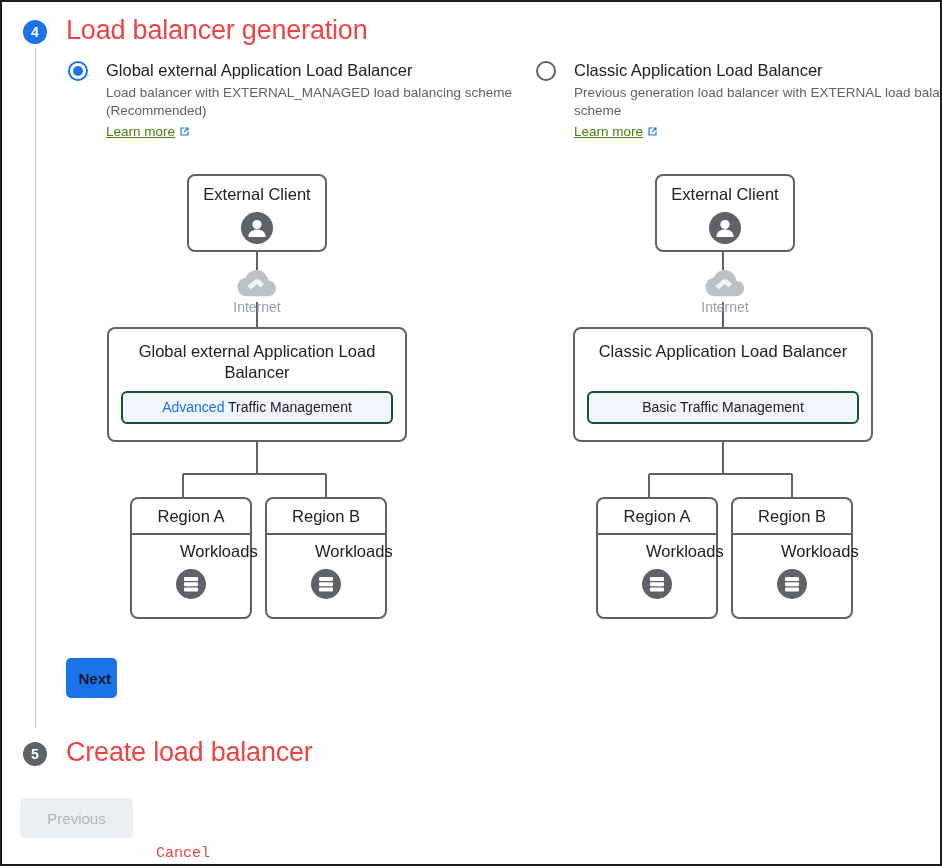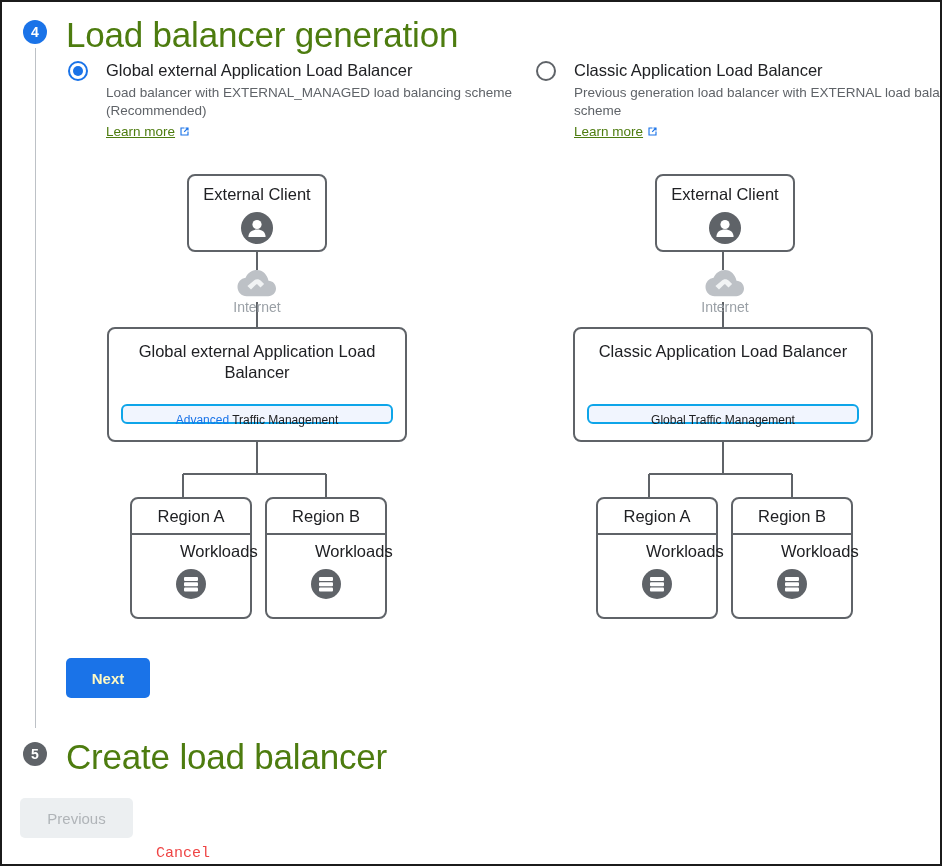--- a/index.html
+++ b/index.html
@@ -19,21 +19,21 @@
 
   .step-badge{
     position:absolute;width:24px;height:24px;border-radius:50%;
     color:#fff;font-size:14px;font-weight:700;line-height:24px;text-align:center;
     font-family:"Liberation Sans", sans-serif;
   }
   .badge-active{background:#1a73e8;left:21px;top:18px;}
   .badge-inactive{background:#5f6368;left:21px;top:740px;}
 
   .step-title{
-    position:absolute;left:64px;font-size:35px;font-weight:400;color:#4d7c0f;
+    position:absolute;left:64px;font-size:27px;font-weight:400;color:#ef4444;
     letter-spacing:-0.2px;white-space:nowrap;
   }
   #title4{top:13px;}
   #title5{top:735px;}
 
   
   .opt{position:absolute;}
   #opt-left{left:64px;top:58px;width:440px;}
   #opt-right{left:532px;top:58px;width:430px;}
 
@@ -82,23 +82,23 @@
 
   
   .internet-wrap{position:absolute;left:0;top:105px;width:310px;text-align:center;}
   .internet-label{font-size:14px;color:#9aa0a6;margin-top:-6px;}
 
   
   .lb-box{left:5px;top:165px;width:300px;height:115px;}
   .lb-box.right{left:3px;top:165px;width:300px;height:115px;}
   .lb-box .node-title{margin-top:12px;padding:0 14px;}
   .tm-badge{
-    position:absolute;left:12px;right:12px;bottom:16px;height:20px;
-    box-sizing:border-box;border:2px solid #0ea5e9;border-radius:6px;background:#f1f5fe;
-    font-size:12px;line-height:29px;text-align:center;color:#202124;white-space:nowrap;
+    position:absolute;left:12px;right:12px;bottom:16px;height:33px;
+    box-sizing:border-box;border:2px solid #14532d;border-radius:6px;background:#f1f5fe;
+    font-size:14px;line-height:29px;text-align:center;color:#202124;white-space:nowrap;
   }
   .tm-badge .hl{color:#1a73e8;}
 
   
   .region{width:122px;height:122px;top:335px;}
   .region.a{left:20px;margin-left:8px;}
   .region.b{left:163px;}
   .region-head{
     height:34px;line-height:34px;text-align:center;font-size:16.5px;color:#202124;
     border-bottom:2px solid #5f6368;
@@ -109,22 +109,22 @@
     margin-top:8px;width:30px;height:30px;border-radius:50%;background:#5f6368;
     display:inline-block;
   }
 
   
   .btn{
     position:absolute;box-sizing:border-box;border:none;border-radius:5px;
     font-family:"Liberation Sans", sans-serif;cursor:pointer;
   }
   #next-btn{
-    left:64px;top:656px;width:84px;height:40px;background:#1a73e8;color:#fef9c3;
-    font-size:15px;font-weight:700;
+    left:64px;top:656px;width:51px;height:40px;background:#1a73e8;color:#0f172a;
+    font-size:15px;font-weight:700;text-align:right;
   }
   #configure-btn{
     left:18px;top:796px;width:113px;height:40px;background:#eceff1;color:#b0b4b8;
     font-size:15px;font-weight:400;cursor:default;
   }
   #cancel-btn{
     left:148px;top:831px;height:40px;background:transparent;color:#ef4444;
     font-size:15px;padding:0 6px;font-family:Liberation Mono, monospace;
   }
 </style>
@@ -247,21 +247,21 @@
     <div class="internet-wrap">
       <svg width="46" height="34" viewBox="0 0 46 34">
         <path d="M23 3c-5.2 0-9.6 3.2-11.4 7.8C6.9 11.4 3.5 15.3 3.5 20c0 5.1 4.1 9.2 9.2 9.2h21.6c4.3 0 7.7-3.5 7.7-7.7 0-4.2-3.3-7.6-7.5-7.7C33.3 7.7 28.7 3 23 3z" fill="#bdc1c6"></path>
         <path d="M19.4 13.9c2.1-2.1 5.6-2.1 7.7 0l3 3-3.6 3.6-3-3c-.4-.4-1-.4-1.4 0l-5.1 5.1-3.6-3.6z" fill="#f1f3f4"></path>
       </svg>
       <div class="internet-label">Internet</div>
     </div>
 
     <div class="node lb-box right">
       <div class="node-title">Classic Application Load Balancer</div>
-      <div class="tm-badge"><span class="hl"></span><span>Global Traffic Management</span></div>
+      <div class="tm-badge"><span class="hl"></span><span>Basic Traffic Management</span></div>
     </div>
 
     <div class="node region a" style="left:18px;">
       <div class="region-head">Region A</div>
       <div class="region-body">
         <div class="wl">Workloads</div>
         <div class="db-ico">
           <svg width="30" height="30" viewBox="0 0 30 30">
               <rect x="8" y="8" width="14" height="4" rx="1" fill="#fff"></rect>
               <rect x="8" y="13.2" width="14" height="4" rx="1" fill="#fff"></rect>

